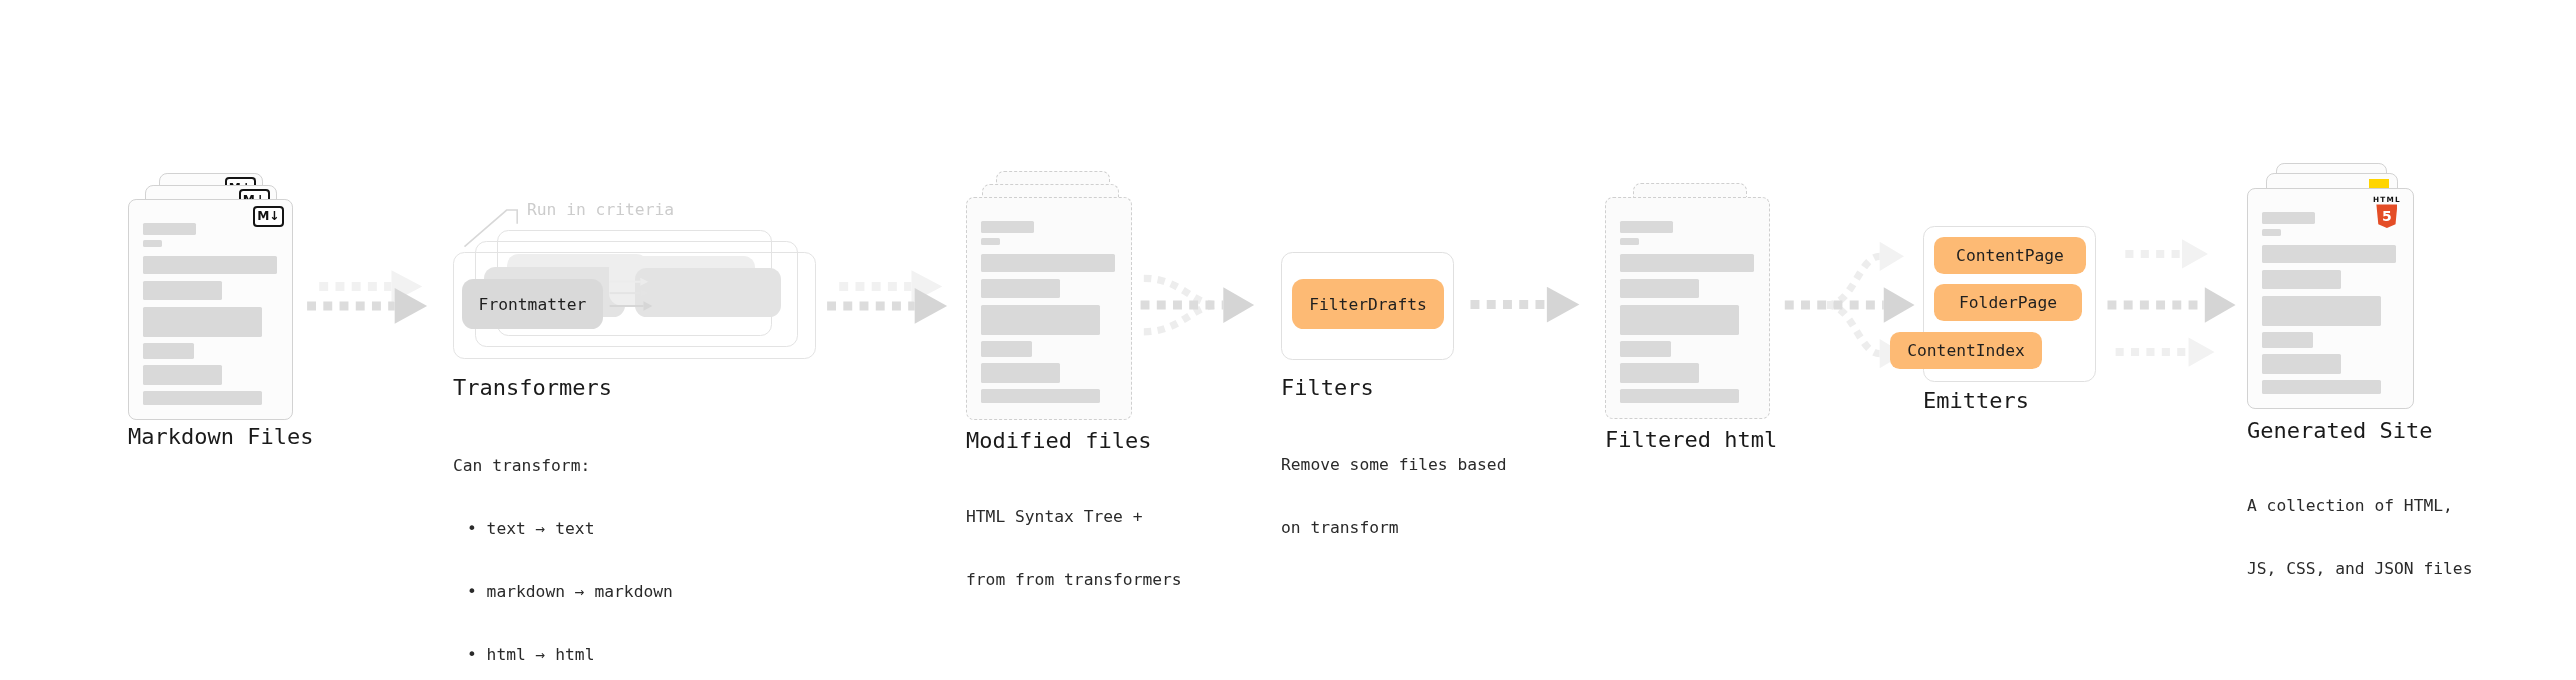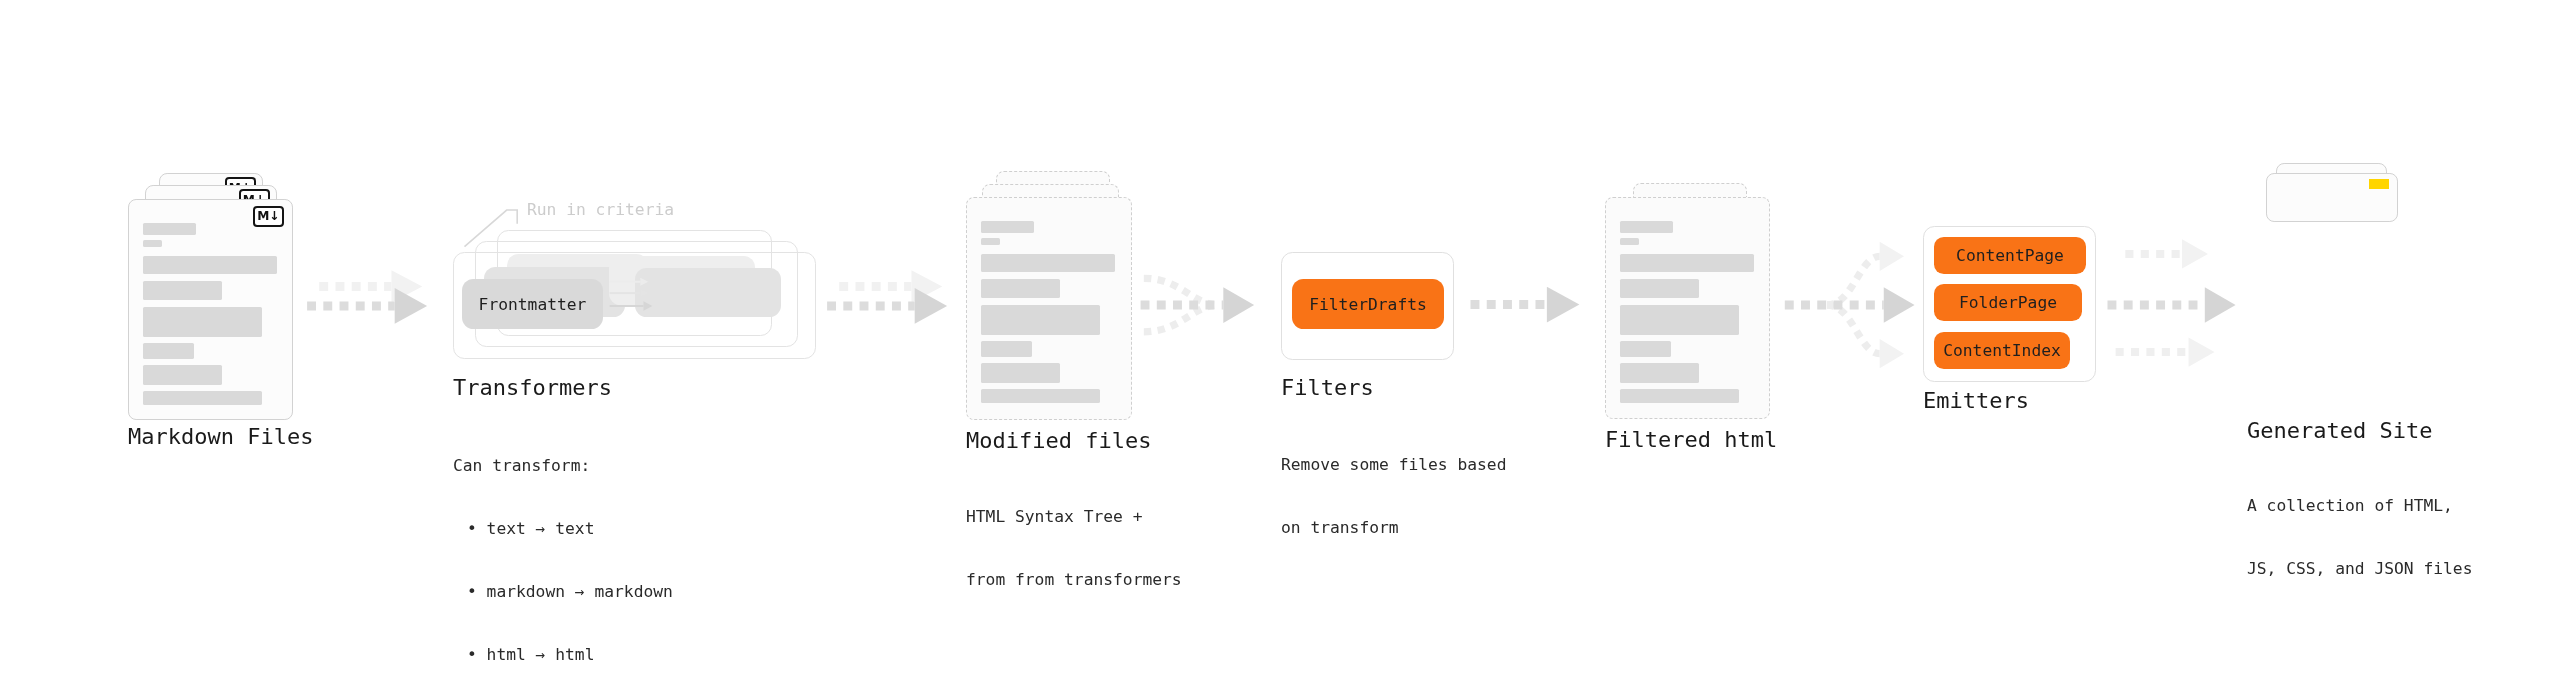--- a/index.html
+++ b/index.html
@@ -14,21 +14,21 @@
 
   
   .cluster-card{position:absolute;border:1.6px solid #e3e3e3;border-radius:11.4px;box-sizing:border-box;background:transparent;}
   .tbox{position:absolute;background:#d9d9d9;border-radius:11.4px;display:flex;align-items:center;justify-content:center;
         font-size:16.3px;color:#1f1f1f;}
   .tbox.g1{background:#e3e3e3;}
   .tbox.g2{background:#eeeeee;}
 
   
   .panel{position:absolute;border:1.6px solid #e0e0e0;border-radius:11.4px;background:#fff;box-sizing:border-box;}
-  .pbox{position:absolute;background:#f97316;border-radius:9.8px;display:flex;align-items:center;justify-content:center;
+  .pbox{position:absolute;background:#fdba74;border-radius:9.8px;display:flex;align-items:center;justify-content:center;
         font-size:16.3px;color:#1f1f1f;}
 
   .stage-label{position:absolute;font-size:22px;font-weight:500;color:#1a1a1a;white-space:pre;}
   .stage-desc{position:absolute;font-size:16.3px;line-height:21px;color:#2a2a2a;white-space:pre;}
   .stage-desc .bullet{padding-left:14px;}
   .callout-text{position:absolute;font-size:16.3px;color:#cccccc;white-space:pre;}
 
   
   .badge-md{position:absolute;width:31px;height:21px;border:2px solid #141414;border-radius:4.1px;background:#fff;
             display:flex;align-items:center;justify-content:center;font-weight:bold;font-size:12.2px;color:#111;
@@ -187,41 +187,59 @@
     <polygon class="head-ghost" points="125,12 155,30 125,48"></polygon>
     <path class="dashcurve" d="M 60,90 C 92,90 100,150 125,150"></path>
     <polygon class="head-ghost" points="125,132 155,150 125,168"></polygon>
     <line class="dashline main" x1="8" y1="90" x2="130" y2="90"></line>
     <polygon class="head-main" points="130,68 168,90 130,112"></polygon>
   </svg>
 
   <div class="panel" style="left:1923px;top:226px;width:173px;height:156px"></div>
   <div class="pbox" style="left:1934px;top:237px;width:152px;height:37px">ContentPage</div>
   <div class="pbox" style="left:1934px;top:284px;width:148px;height:37px">FolderPage</div>
-  <div class="pbox" style="left:1934px;top:332px;width:136px;height:37px">ContentIndex</div>
+  <div class="pbox" style="left:1890px;top:332px;width:152px;height:37px">ContentIndex</div>
   <div class="stage-label" style="left:1923px;top:388px">Emitters</div>
 
   <svg class="arrow" style="left:2101px;top:232px" width="150" height="142" viewBox="0 0 185 175">
     <line x1="30" y1="27" x2="100" y2="27" fill="none" stroke="#efefef" stroke-width="10" stroke-dasharray="10 9"></line>
     <polygon class="head-ghost" points="100,9 132,27 100,45"></polygon>
     <line x1="18" y1="148" x2="108" y2="148" fill="none" stroke="#efefef" stroke-width="10" stroke-dasharray="10 9"></line>
     <polygon class="head-ghost" points="108,130 140,148 108,166"></polygon>
     <line class="dashline main" x1="8" y1="90" x2="128" y2="90"></line>
     <polygon class="head-main" points="128,68 166,90 128,112"></polygon>
   </svg>
 
   <div class="doc" style="left:2276px;top:163px;width:111px;height:49px">
     <div class="badge-css">
       <span class="word">CSS</span>
       <div class="ubar"></div>
     </div>
   </div>
   <div class="doc" style="left:2266px;top:173px;width:132px;height:49px">
     <div class="badge-js"></div>
   </div>
+  <div class="doc" style="left:2247px;top:188px;width:167px;height:221px">
+    <div class="badge-html5">
+      <span class="word">HTML</span>
+      <div class="shield">
+          <span>5</span>
+        </div>
+    </div>
+    <div class="bars">
+        <div class="bar" style="width: 53px; height: 12.2px; margin-bottom: 4.9px;"></div>
+        <div class="bar" style="width: 18.7px; height: 6.5px; margin-bottom: 9.8px;"></div>
+        <div class="bar" style="width: 134px; height: 18px; margin-bottom: 6.5px;"></div>
+        <div class="bar" style="width: 79px; height: 19.5px; margin-bottom: 6.5px;"></div>
+        <div class="bar" style="width: 119px; height: 30px; margin-bottom: 6.5px;"></div>
+        <div class="bar" style="width: 51px; height: 15.4px; margin-bottom: 6.5px;"></div>
+        <div class="bar" style="width: 79px; height: 19.5px; margin-bottom: 6.5px;"></div>
+        <div class="bar" style="width: 119px; height: 14px; margin-bottom: 0px;"></div>
+      </div>
+  </div>
   <div class="stage-label" style="left:2247px;top:418px">Generated Site</div>
   <div class="stage-desc" style="left:2247px;top:453px">
     <div>A collection of HTML,</div>
     <div>JS, CSS, and JSON files</div>
   </div>
 
 </div>
 
 
 </body></html>

